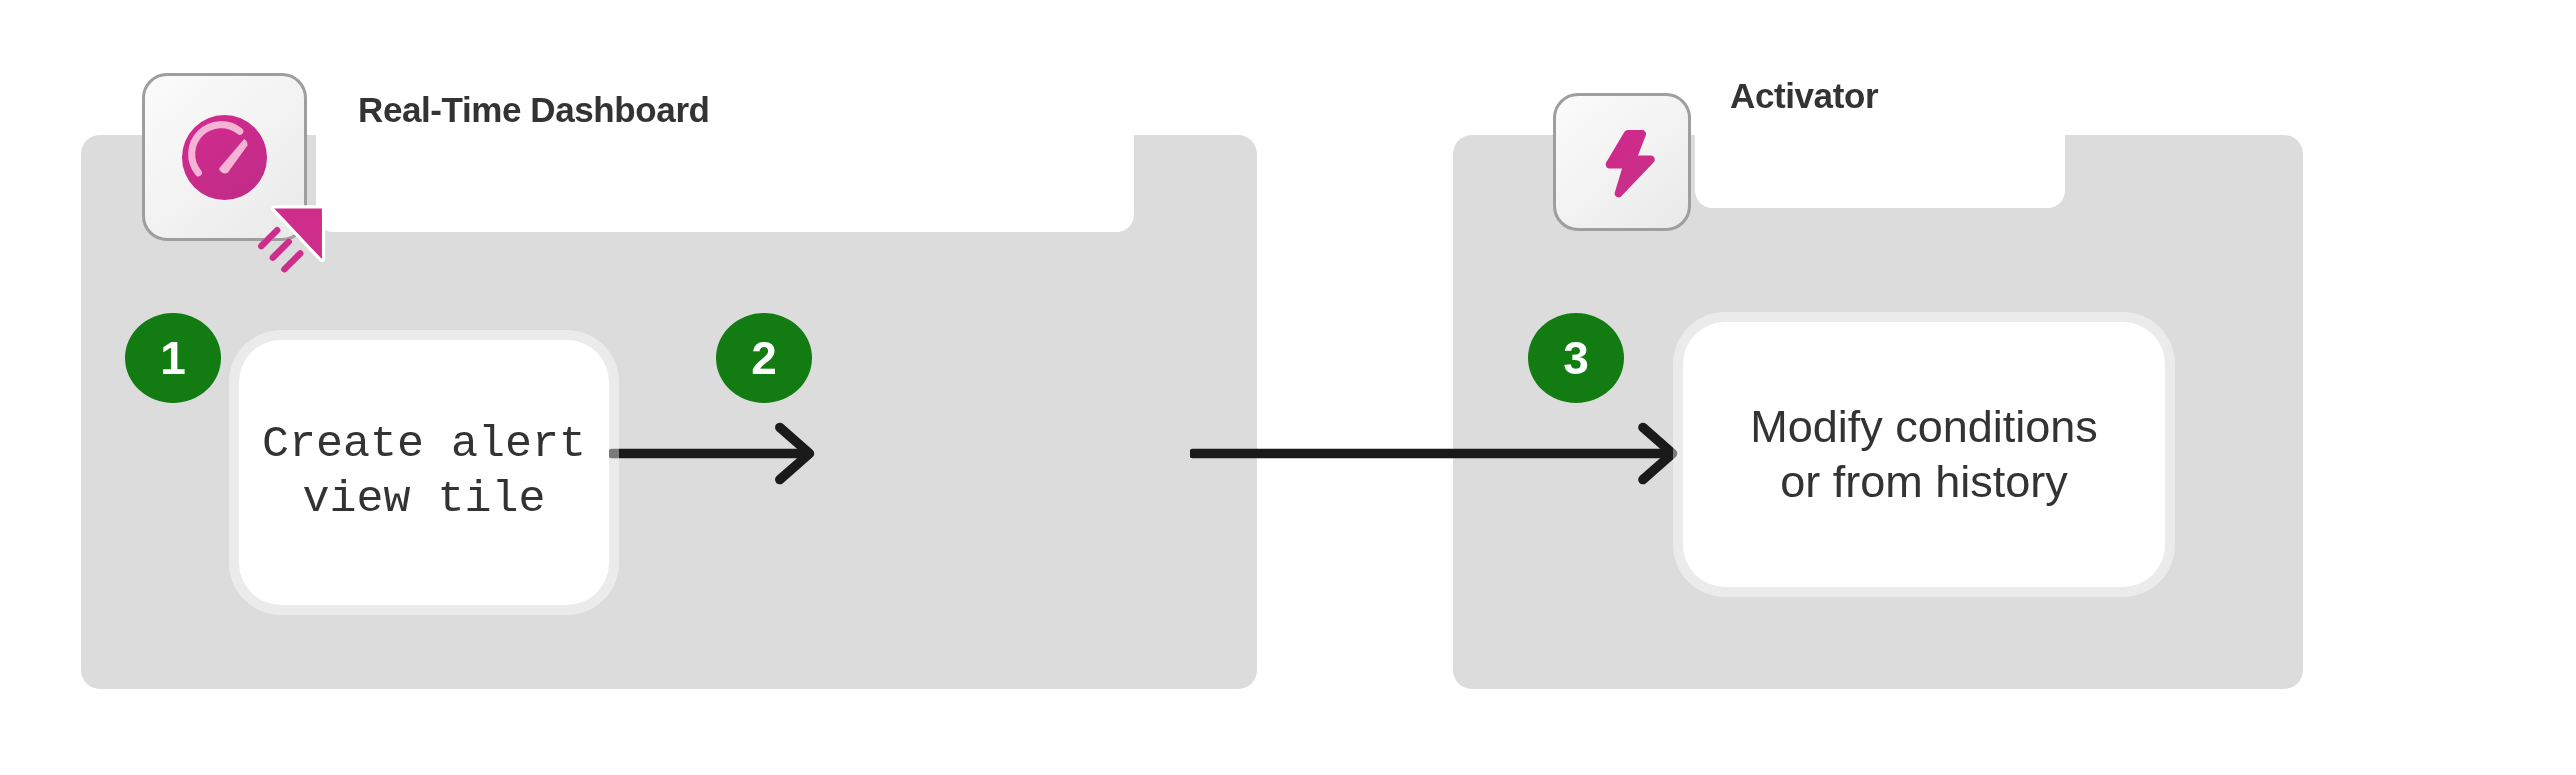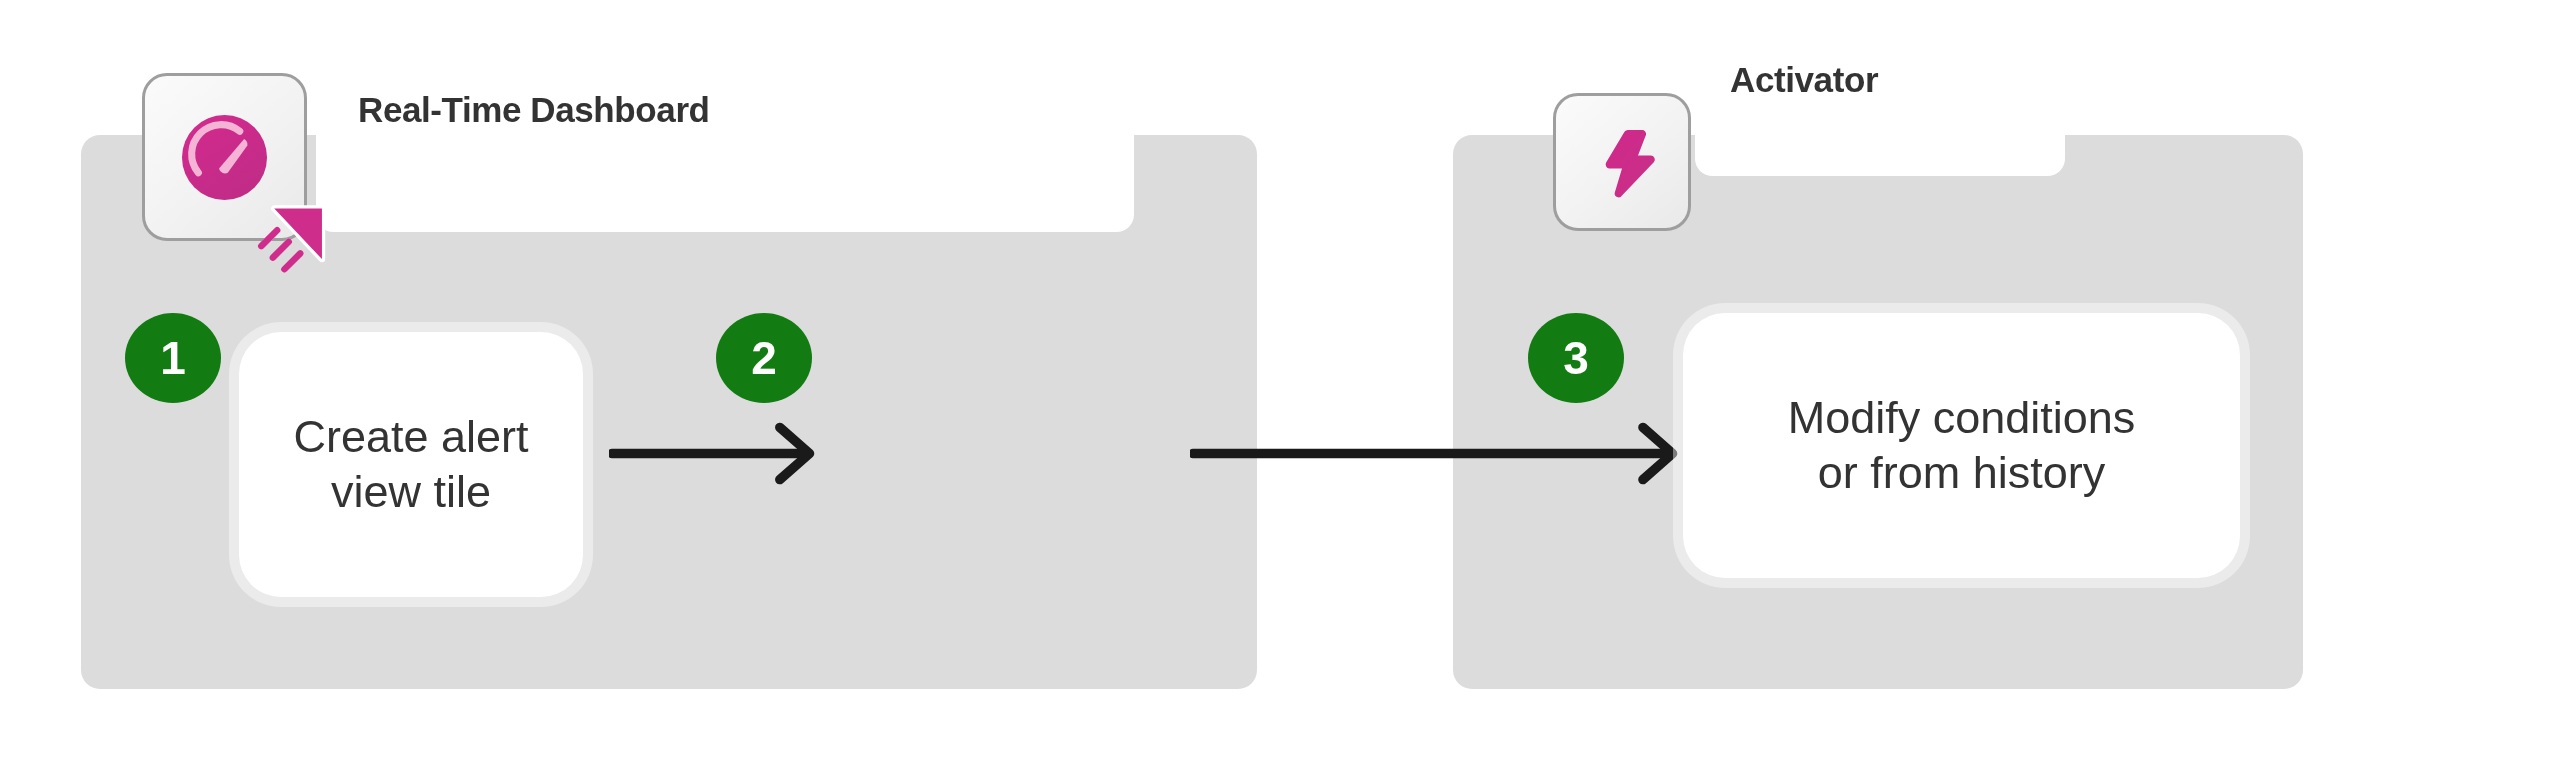--- a/index.html
+++ b/index.html
@@ -64,21 +64,21 @@
     height: 232px;
     border-bottom-left-radius: 17.4px;
     border-bottom-right-radius: 17.4px;
     padding-left: 42px;
     padding-bottom: 11.6px;
   }
   #title-pill-activator {
     left: 1695px;
     top: 0px;
     width: 370px;
-    height: 176px;
+    height: 208px;
     border-bottom-left-radius: 17.4px;
     border-bottom-right-radius: 17.4px;
     padding-left: 35px;
     padding-bottom: 17px;
   }
 
   
   .app-tile {
     position: absolute;
     background: linear-gradient(140deg, #fbfbfb 0%, #f2f2f2 55%, #e9e9e9 100%);
@@ -121,23 +121,23 @@
     text-align: center;
     box-shadow: 0 0 0 10px rgba(255,255,255,0.42);
   }
   .node-label {
     font-size: 45px;
     line-height: 1.22;
     color: #333333;
     font-weight: normal;
     padding: 0 19px;
   }
-  #node-1 { left: 239px;  top: 332px; width: 344px; height: 265px; }
+  #node-1 { left: 239px;  top: 340px; width: 370px; height: 265px; font-family: Liberation Mono, monospace; }
   #node-2 { left: 821px; top: 322px; width: 370px; height: 265px; }
-  #node-3 { left: 1683px; top: 313px; width: 557px; height: 265px; }
+  #node-3 { left: 1683px; top: 322px; width: 482px; height: 265px; }
 
   
   .step-badge {
     position: absolute;
     background: #127C12;
     border-radius: 50%;
     display: flex;
     align-items: center;
     justify-content: center;
     color: #ffffff;

